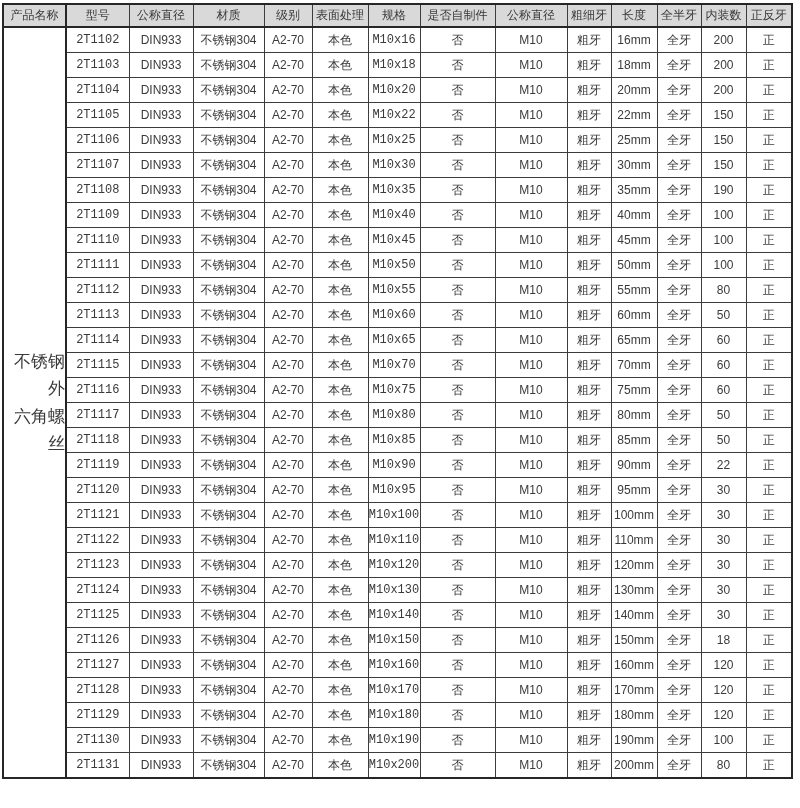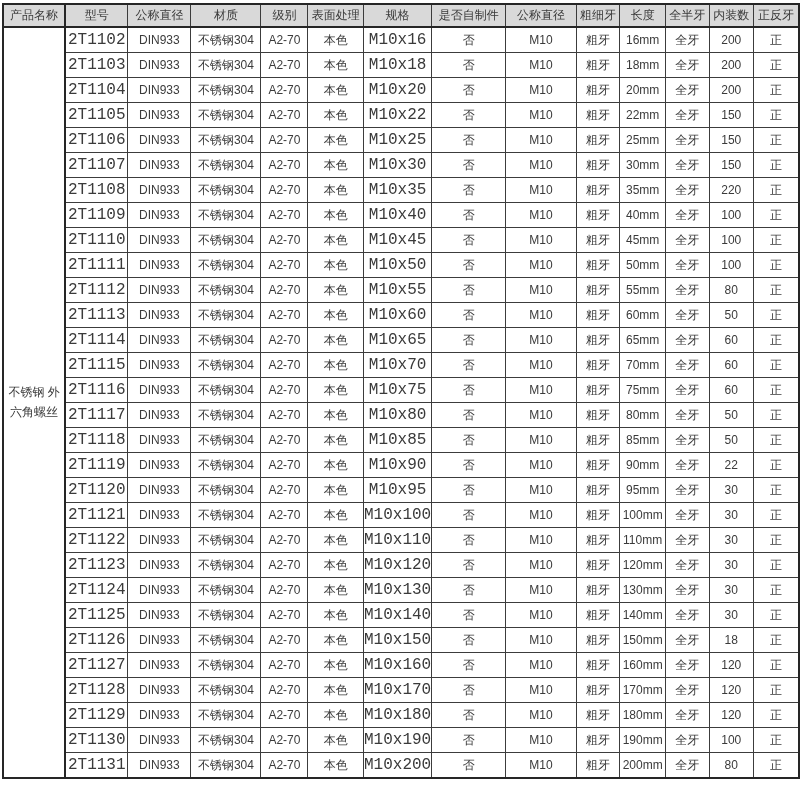--- a/index.html
+++ b/index.html
@@ -27,27 +27,28 @@
   }
   .spec thead th {
     background:#d9d9d9;
     height:21px;
     font-weight:normal;
     border-bottom:2px solid #262626;
   }
   .spec tbody td { height:24px; background:#ffffff; }
   .spec td.mono {
     font-family:"Liberation Mono","DejaVu Sans Mono",monospace;
-    font-size:16px;
+    font-size:12px;
   }
   .spec td.product-cell {
     border-right:2px solid #262626;
     white-space:pre-line;
     line-height:1.6;
-    font-size:12px;
+    font-size:17px;
+    text-align:right;
   }
   .spec thead th.first-col { border-right:2px solid #262626; }
 </style>
 </head>
 <body>
 
 <table class="spec">
   <colgroup>
     <col style="width:63px">
       <col style="width:63px">
@@ -180,21 +181,21 @@
         <td>DIN933</td>
         <td>不锈钢304</td>
         <td>A2-70</td>
         <td>本色</td>
         <td class="mono">M10x35</td>
         <td>否</td>
         <td>M10</td>
         <td>粗牙</td>
         <td>35mm</td>
         <td>全牙</td>
-        <td>220</td>
+        <td>190</td>
         <td>正</td>
       </tr>
       <tr>
         <td class="mono">2T1109</td>
         <td>DIN933</td>
         <td>不锈钢304</td>
         <td>A2-70</td>
         <td>本色</td>
         <td class="mono">M10x40</td>
         <td>否</td>

